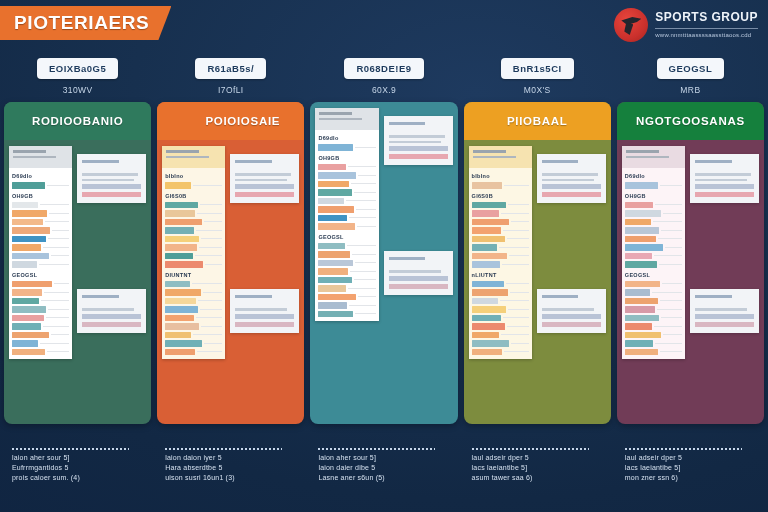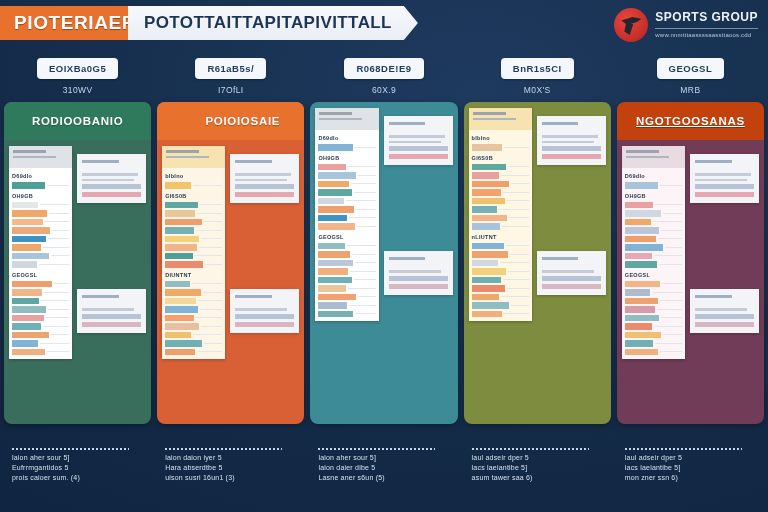--- a/index.html
+++ b/index.html
@@ -141,21 +141,20 @@
   }
   .foot-line { font-size: 7px; color: #d6e2f0; letter-spacing: .2px; filter: blur(.3px); white-space: nowrap; }
 </style>
 </head>
 <body>
 
 <div id="stage">
 
   <div id="header">
     <div class="title-tag">PIOTERIAERS</div>
-    <div class="title-banner">POTOTTAITTAPITAPIVITTALL</div>
     <div class="brand">
       <div class="brand-mark"></div>
       <div class="brand-txt">
         <div class="brand-name">SPORTS GROUP</div>
         <div class="brand-rule"></div>
         <div class="brand-url">www.nnmtttaassssaassttaoos.cdd</div>
       </div>
     </div>
   </div>
 
@@ -486,20 +485,21 @@
                 <div class="nbox warm2"></div>
               </div>
             </div>
           </div>
         </div>
       </div>
       <div class="col">
         <div class="col-pill">BnR1s5CI</div>
         <div class="col-sub">M0X'S</div>
         <div class="col-card" style="background: rgb(125, 140, 62);">
+          <div class="col-head" style="background: rgb(237, 160, 34);">PIIOBAAL</div>
           <div class="col-body">
             <div class="list-card" style="background: rgb(253, 247, 228);">
               <div class="list-head" style="background: rgb(246, 227, 176);">
                 <div class="lh-a"></div>
                 <div class="lh-b"></div>
               </div>
               <div class="list-rows">
                 <div class="lsect">bIbIno</div>
                 <div class="lrow">
                   <div class="bar" style="background: rgb(232, 195, 160); width: 54%;"></div>
@@ -595,21 +595,21 @@
                 <div class="nbox warm2"></div>
               </div>
             </div>
           </div>
         </div>
       </div>
       <div class="col">
         <div class="col-pill">GEOGSL</div>
         <div class="col-sub">MRB</div>
         <div class="col-card" style="background: rgb(113, 60, 87);">
-          <div class="col-head" style="background: #c2410c; text-decoration: underline;">NGOTGOOSANAS</div>
+          <div class="col-head" style="background: #15803d;">NGOTGOOSANAS</div>
           <div class="col-body">
             <div class="list-card" style="background: rgb(253, 244, 247);">
               <div class="list-head" style="background: rgb(233, 219, 226);">
                 <div class="lh-a"></div>
                 <div class="lh-b"></div>
               </div>
               <div class="list-rows">
                 <div class="lsect">D69dIo</div>
                 <div class="lrow">
                   <div class="bar" style="background: rgb(168, 195, 220); width: 58%;"></div>

